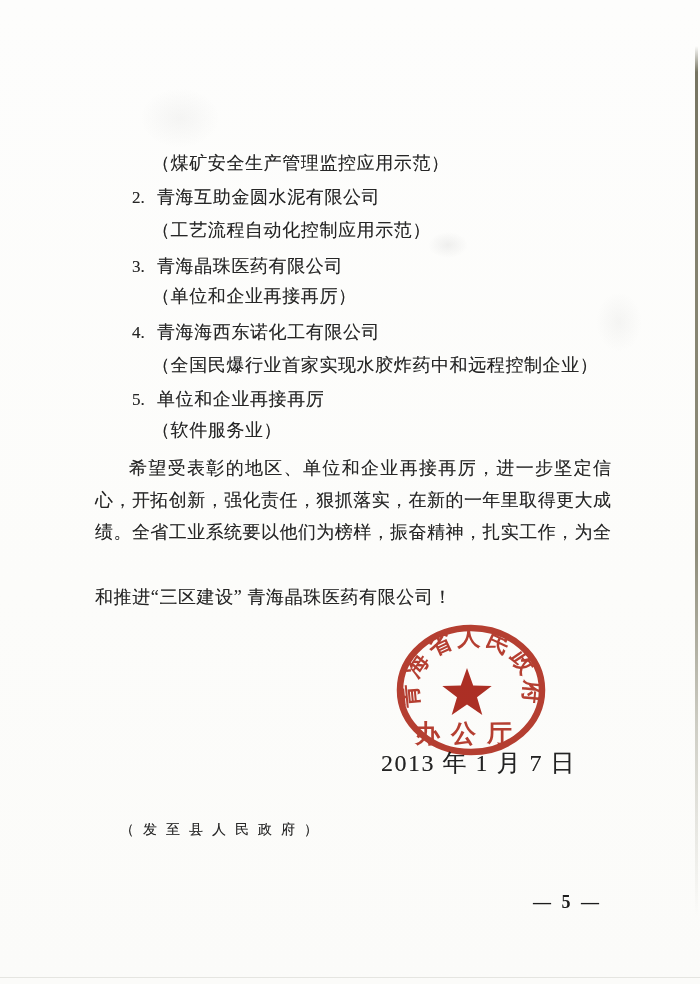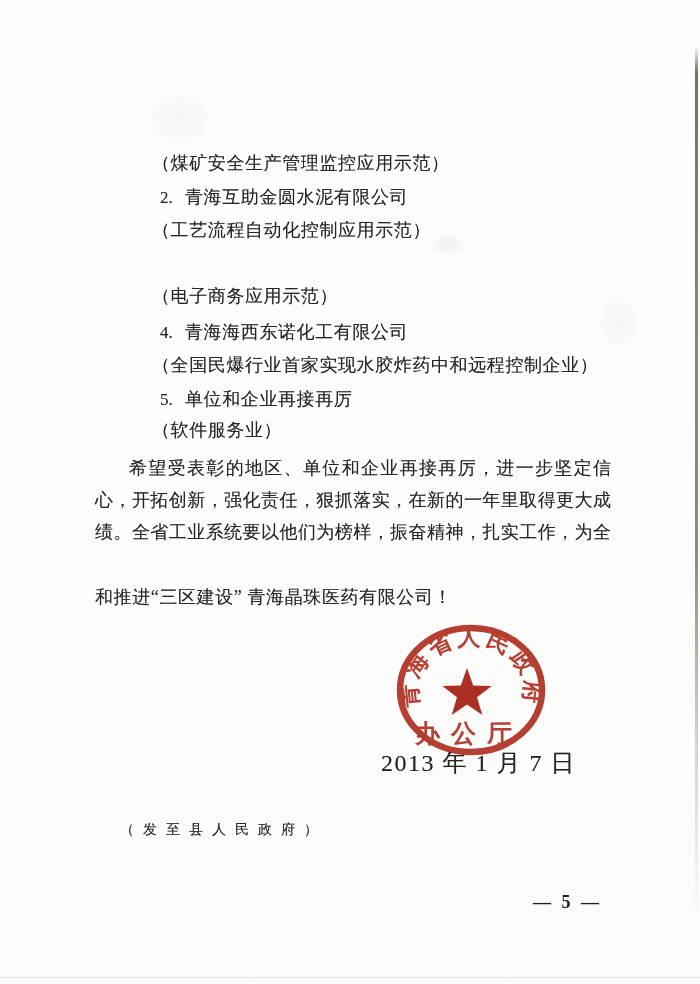--- a/index.html
+++ b/index.html
@@ -37,21 +37,21 @@
     background:radial-gradient(closest-side,rgba(80,80,80,.08),rgba(80,80,80,0));}
   .smudge.c{left:596px;top:292px;width:46px;height:60px;
     background:radial-gradient(closest-side,rgba(90,90,90,.05),rgba(90,90,90,0));}
   
   .line{
     position:absolute;white-space:nowrap;line-height:24px;
     font-size:18px;letter-spacing:.6px;color:#262626;
     text-shadow:0 0 .5px rgba(0,0,0,.35);
   }
   .note{left:152px;}
-  .item{left:132px;margin-left:28px;}
+  .item{left:132px;}
   .item .num{display:inline-block;width:25px;font-size:17px;letter-spacing:0;}
   .pline{
     position:absolute;left:95px;width:516px;line-height:24px;
     font-size:18px;color:#262626;text-shadow:0 0 .5px rgba(0,0,0,.35);
     text-align:justify;text-align-last:justify;
   }
   .pline.first{padding-left:34px;width:482px;}
   .pline.last{text-align-last:left;letter-spacing:.6px;}
   .date{
     position:absolute;left:381px;top:750px;font-size:24px;line-height:26px;
@@ -83,22 +83,23 @@
   <div class="smudge a"></div>
   <div class="smudge b"></div>
   <div class="smudge c"></div>
 
   <div class="line note" style="top:151px">（煤矿安全生产管理监控应用示范）</div>
 
   <div class="line item" style="top:185px"><span class="num">2.</span><span>青海互助金圆水泥有限公司</span></div>
 
   <div class="line note" style="top:218px">（工艺流程自动化控制应用示范）</div>
 
+  <div class="line item" style="top:254px"><span class="num">3.</span><span>青海晶珠医药有限公司</span></div>
 
-  <div class="line note" style="top:284px">（电子商务应用示范）</div>
+  <div class="line note" style="top:284px">（单位和企业再接再厉）</div>
 
   <div class="line item" style="top:320px"><span class="num">4.</span><span>青海海西东诺化工有限公司</span></div>
 
   <div class="line note" style="top:353px">（全国民爆行业首家实现水胶炸药中和远程控制企业）</div>
 
   <div class="line item" style="top:387px"><span class="num">5.</span><span>单位和企业再接再厉</span></div>
 
   <div class="line note" style="top:418px">（软件服务业）</div>
 
   <div class="pline" style="top:488px">心，开拓创新，强化责任，狠抓落实，在新的一年里取得更大成</div>

